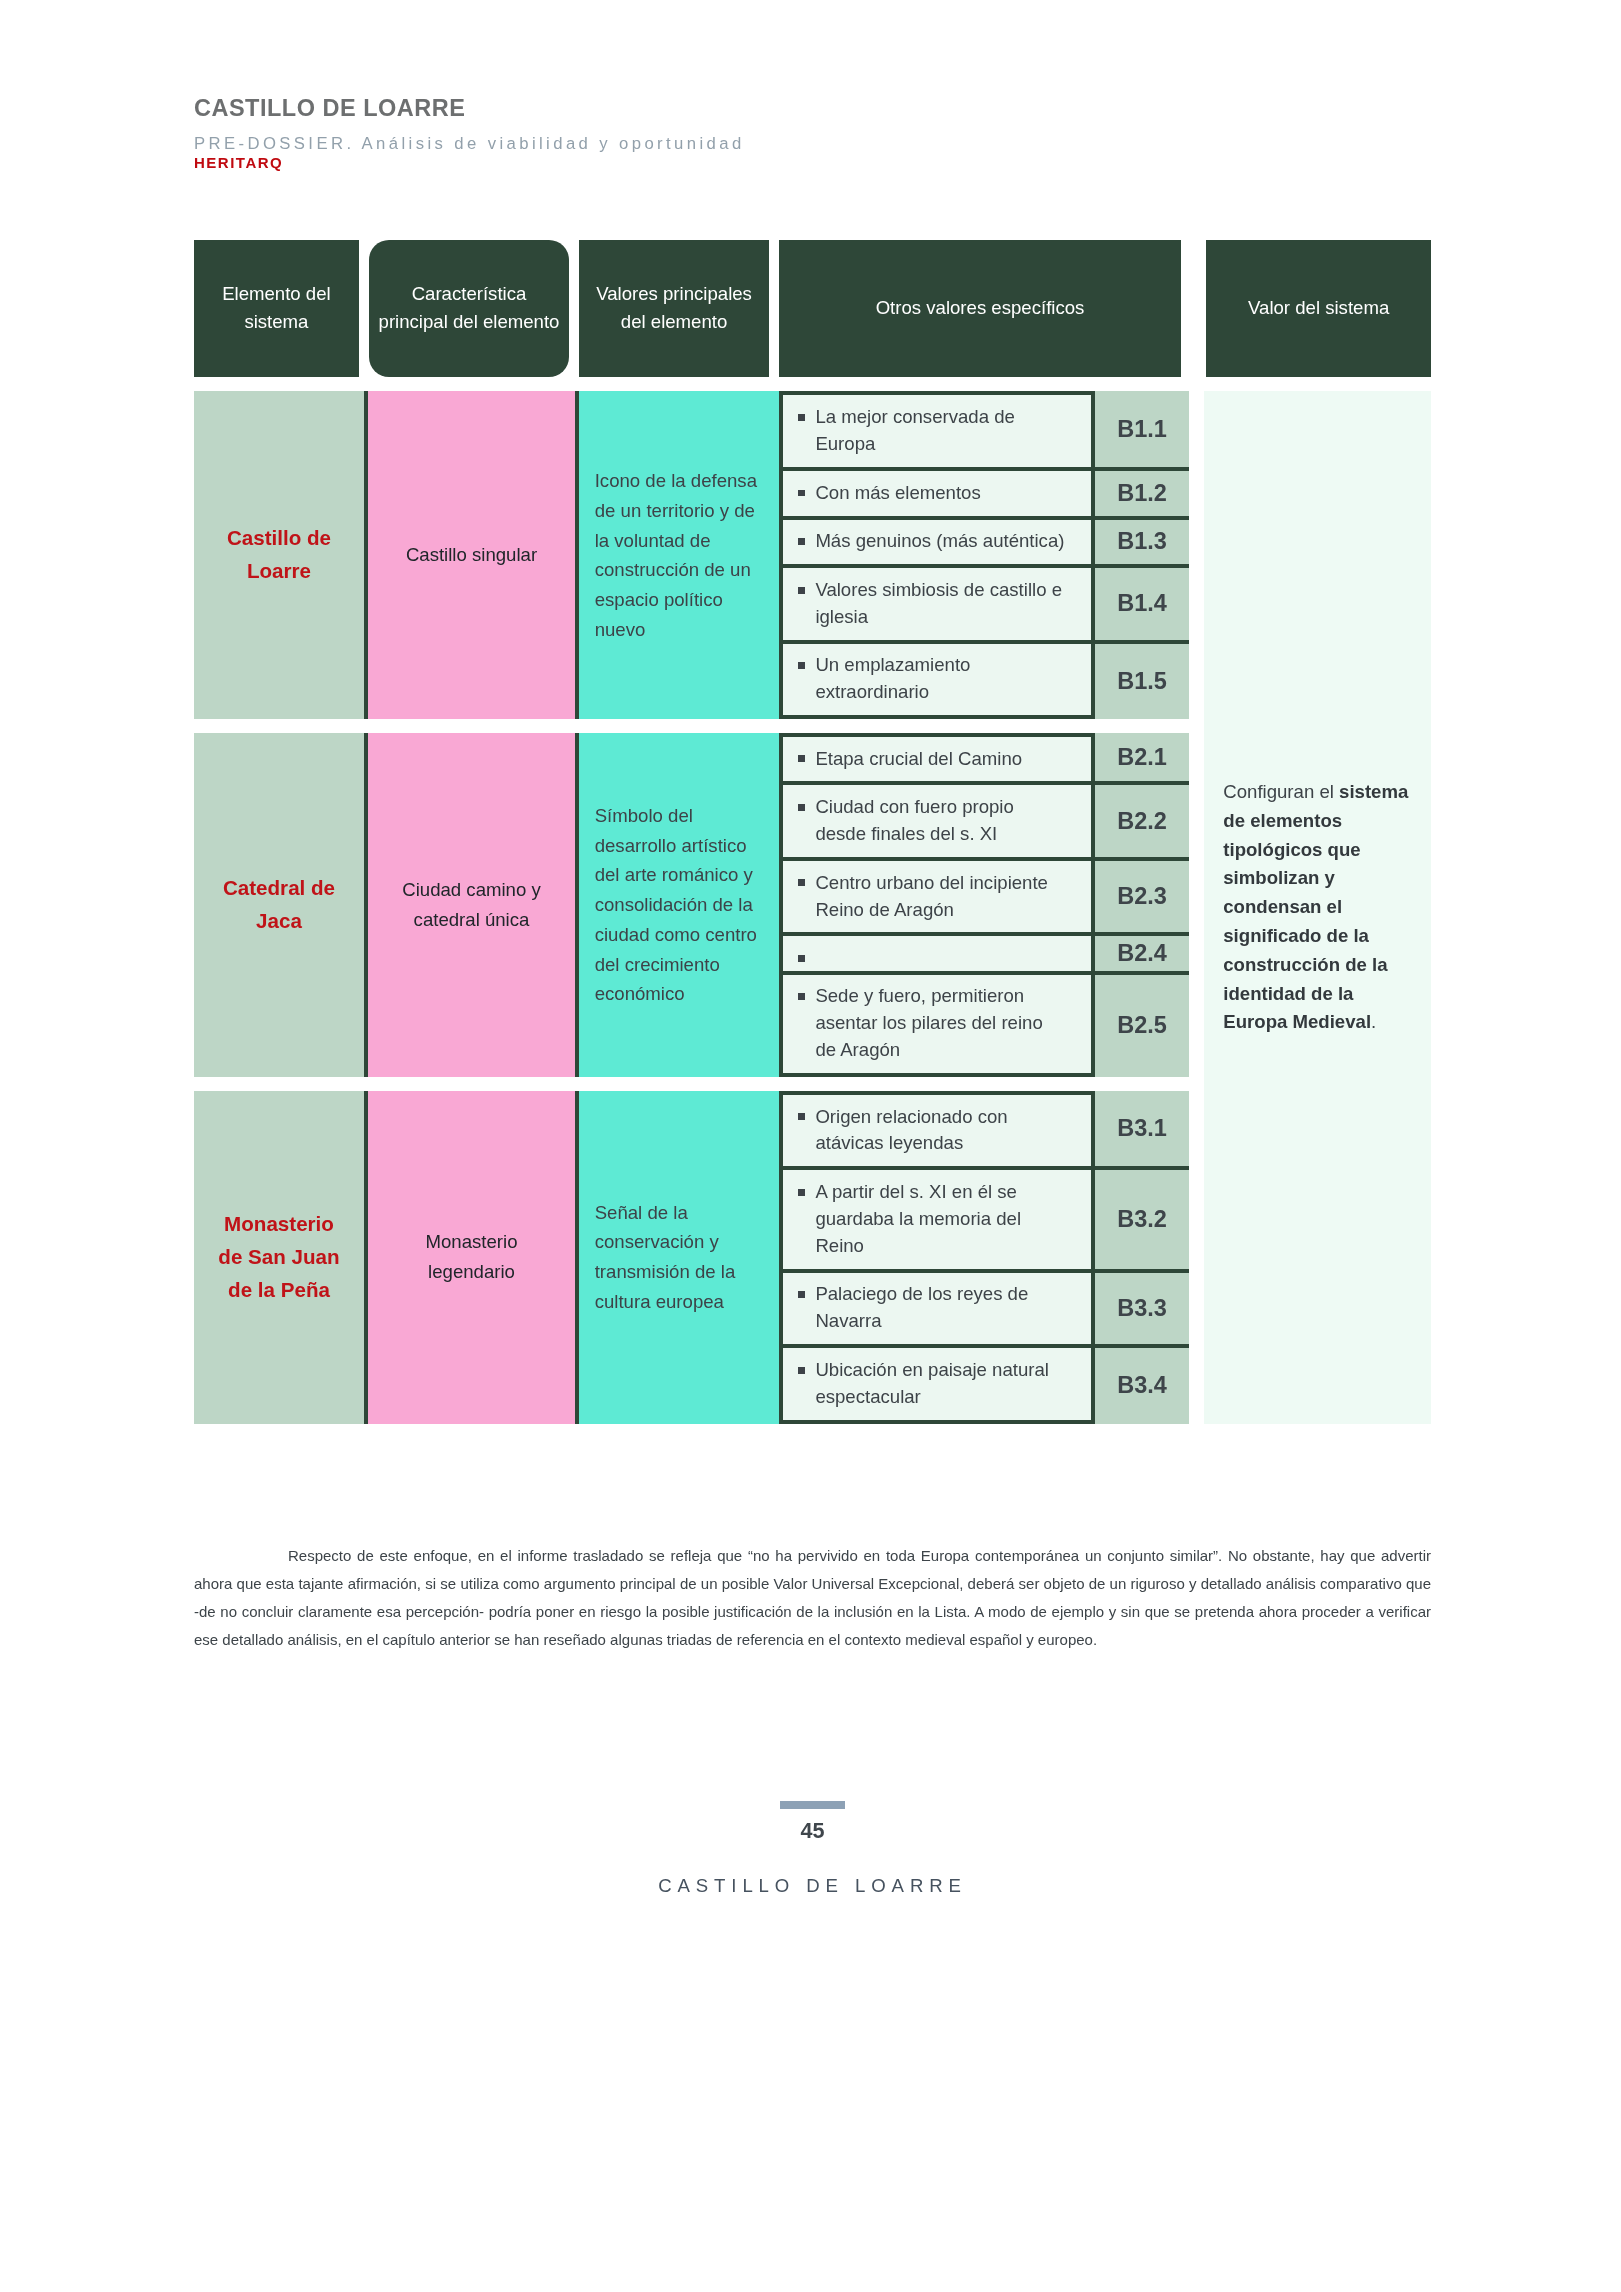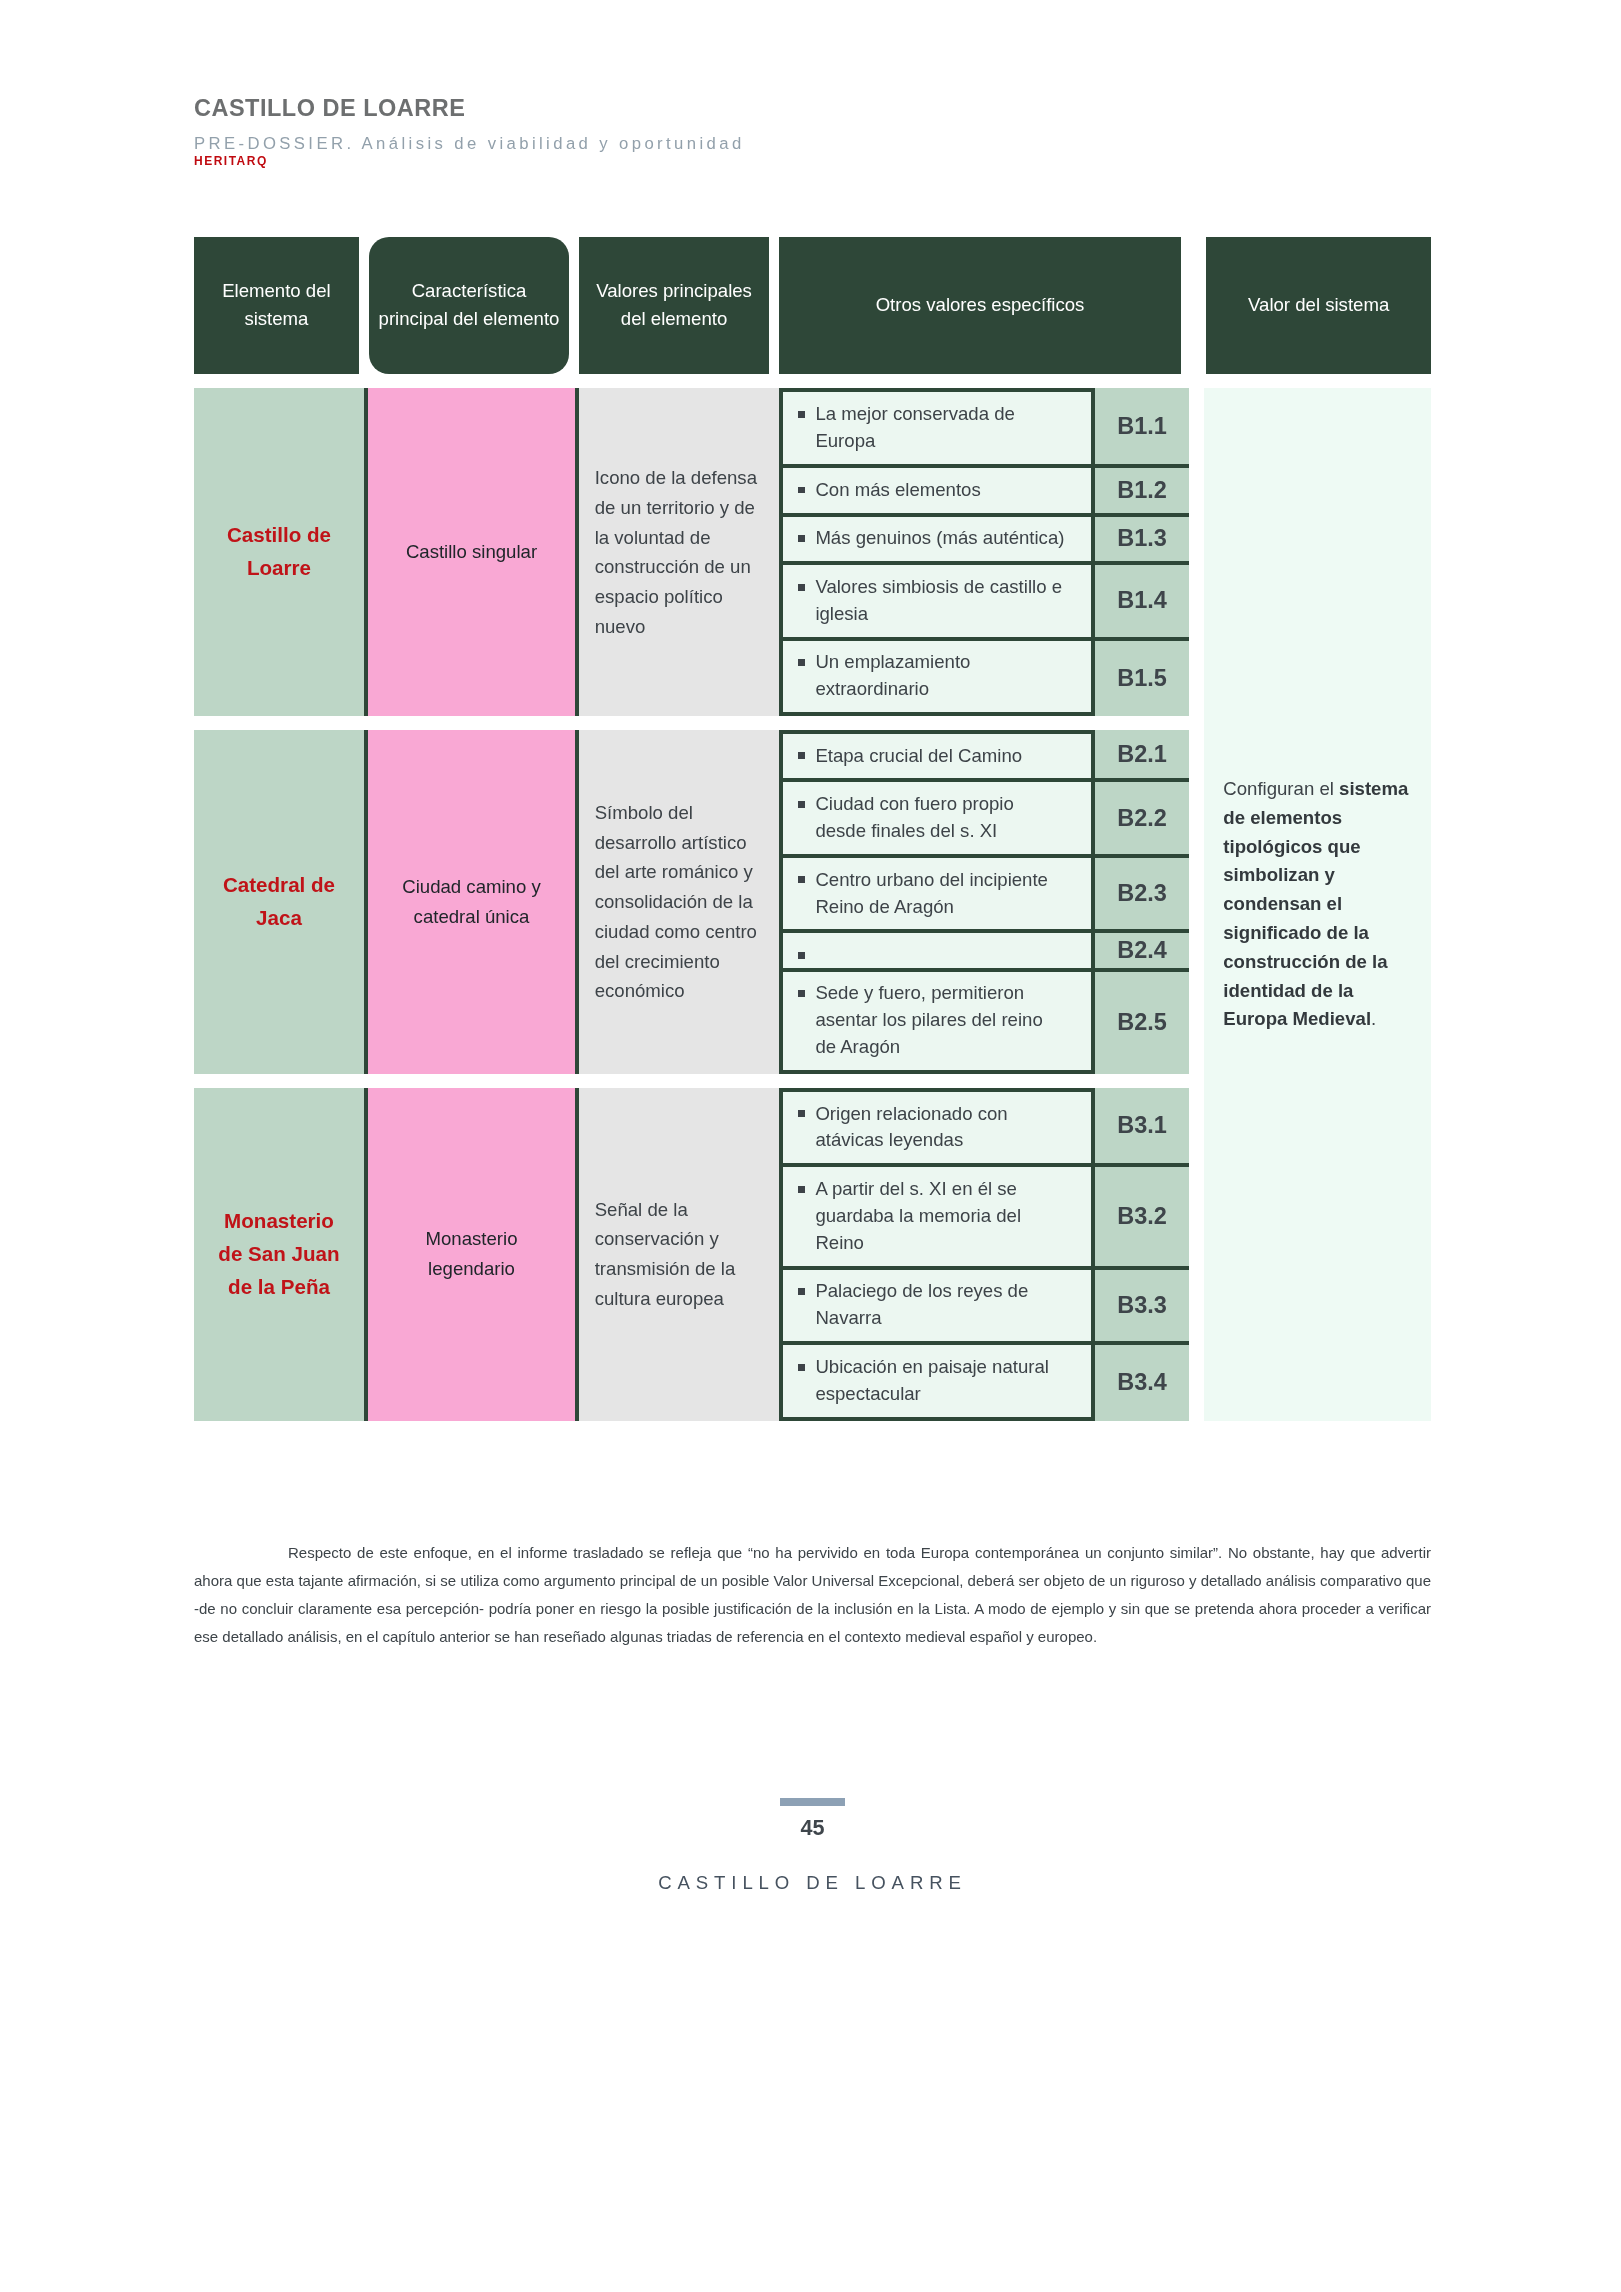--- a/index.html
+++ b/index.html
@@ -10,21 +10,21 @@
     font-family:"Liberation Sans","DejaVu Sans",sans-serif;
     color:#3d4348;
   }
   .inner { width:1237px; margin-left:194px; }
 
   
   .doc-header { padding-top:95px; }
   .doc-title { font-size:23.5px; font-weight:bold; color:#6d6f70; letter-spacing:0.5px; }
   .doc-subrow { display:flex; justify-content:space-between; align-items:baseline; margin-top:11.8px;flex-direction:column; }
   .doc-subtitle { font-size:16.7px; color:#92a0ab; letter-spacing:3.4px; }
-  .doc-brand { font-size:12px; font-weight:bold; color:#c00a10; letter-spacing:1.5px; }
+  .doc-brand { font-size:15px; font-weight:bold; color:#c00a10; letter-spacing:1.5px; }
 
   
   .value-table { margin-top:69px; }
   .thead { display:flex; }
   .th {
     background:#2e4738; color:#ffffff; height:137px;
     display:flex; align-items:center; justify-content:center;
     text-align:center; font-size:18.6px; line-height:1.5; padding:0 9.8px;
   }
   .th1 { width:165px; margin-right:9.8px; }
@@ -41,21 +41,21 @@
     width:174px; background:#bdd6c6; border-right:4.9px solid #2e4738;
     display:flex; align-items:center; justify-content:center; text-align:center;
     color:#c01318; font-weight:bold; font-size:20.6px; line-height:1.6; padding:9.8px 17.6px;
   }
   .c2 {
     width:211px; background:#f9a8d4; border-right:4.9px solid #2e4738;
     display:flex; align-items:center; justify-content:center; text-align:center;
     font-size:18.6px; line-height:1.6; padding:9.8px 29px; color:#20262a;
   }
   .c3 {
-    width:200px; background:#e5e5e5;
+    width:200px; background:#5eead4;
     display:flex; align-items:center;
     font-size:18.6px; line-height:1.6; padding:11.8px 9.8px 11.8px 15.7px; color:#3d4348;
   }
   .c4 { width:410px; display:flex; flex-direction:column; }
   .sr { display:flex; flex:1 0 auto; }
   .sr-txt {
     width:316px; background:#ecf7f1;
     border-left:4.9px solid #2e4738; border-right:4.9px solid #2e4738;
     padding:8.8px 23.5px 8.8px 14.7px; display:flex; align-items:flex-start;
     font-size:18.6px; line-height:1.45; color:#3d4348;

